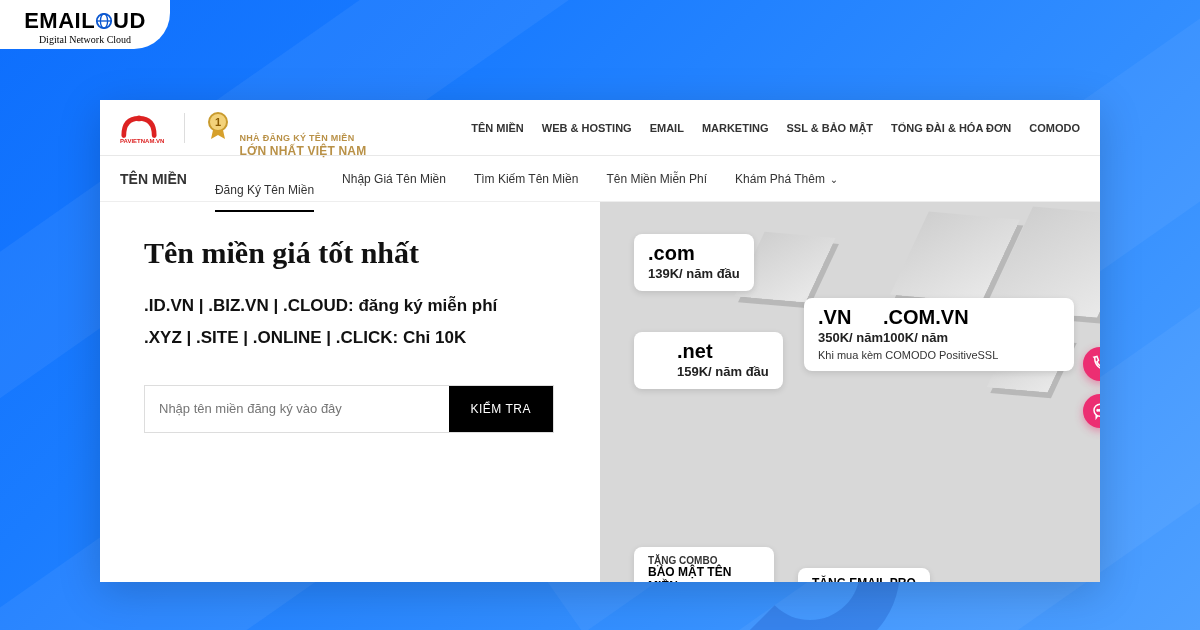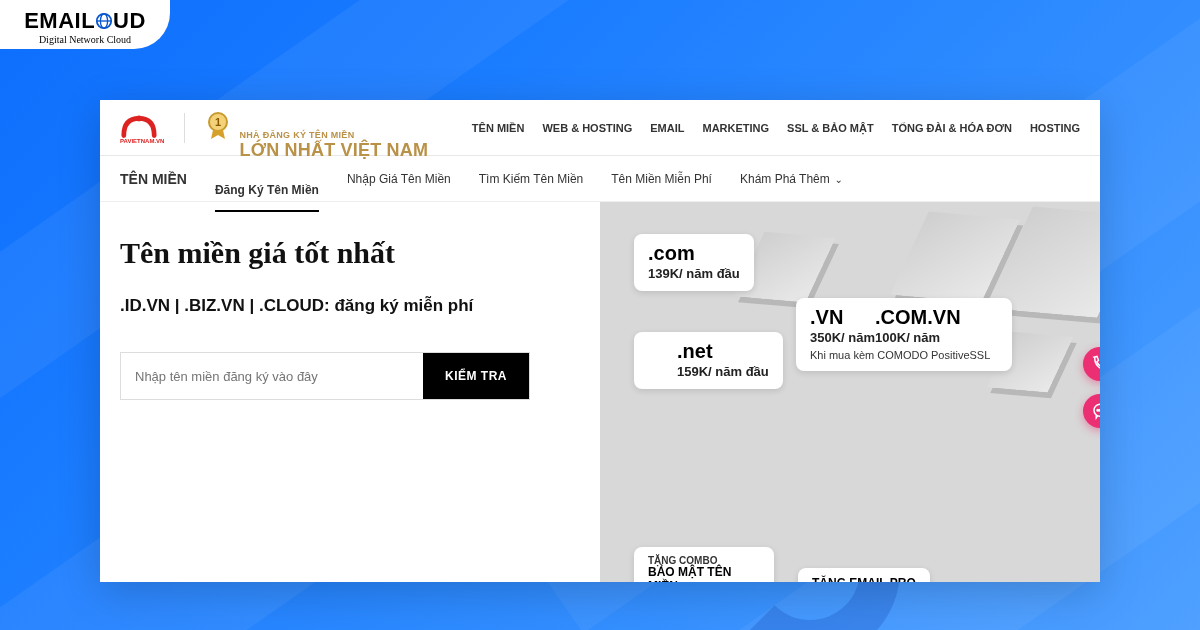--- a/index.html
+++ b/index.html
@@ -40,56 +40,56 @@
 
 
 .topbar { display:flex; align-items:center; height:56px; padding: 0 20px; border-bottom:1px solid #e8e8e8; }
 .logo-area { display:flex; align-items:center; gap:10px; }
 .pa-logo { width:38px; height:28px; position:relative; }
 .pa-logo svg { width:100%; height:100%; }
 .pa-sub { font-size:6px; color:#d22; font-weight:700; text-align:center; margin-top:-2px;}
 .divider { width:1px; height:30px; background:#ddd; margin: 0 10px;}
 .badge-wrap { display:flex; align-items:center; gap:8px; }
 .slogan-small { font-size:9px; font-weight:700; color:#b99147; letter-spacing:.3px; line-height:1.2;margin-top:36px;}
-.slogan-big { font-size:18px; font-weight:800; color:#b99147; letter-spacing:.2px;}
+.slogan-big { font-size:12px; font-weight:800; color:#b99147; letter-spacing:.2px;}
 .topnav { margin-left:auto; display:flex; gap:18px; font-size:11px; font-weight:700; color:#333;}
 .topnav span { cursor:pointer; }
 
 
 .subnav { display:flex; align-items:center; height:46px; padding:0 20px; gap:28px; font-size:12px; color:#333; border-bottom:1px solid #eee;}
 .subnav .big { font-size:14px; font-weight:800; }
 .subnav .item { position:relative; cursor:pointer; padding-bottom:14px; margin-bottom:-14px;}
-.subnav .active { font-weight:700;margin-top:22px; }
+.subnav .active { font-weight:400;margin-top:22px; }
 .subnav .active::after { content:""; position:absolute; left:0; right:0; bottom:-1px; height:2px; background:#000;}
 .subnav .chev { font-size:10px; margin-left:2px;}
 
 
 .content { display:flex; height: calc(100% - 102px); }
-.left { flex: 0 0 50%; padding: 34px 30px 20px 20px; }
+.left { flex: 0 0 50%; padding: 34px 30px 20px 44px; }
 .left h1 { font-size: 30px; font-weight:800; font-family: Georgia, 'Times New Roman', serif; color:#111; margin-bottom:20px;}
 .promo { font-size:17px; font-weight:700; color:#111; line-height:1.9; }
 .search { display:flex; margin-top:30px; max-width:410px; height:48px; border:1px solid #ddd;}
 .search input { flex:1; border:none; outline:none; padding:0 14px; font-size:13px; background:#fff; color:#555;}
-.search button { border:none; background:#000; color:#fff; font-weight:700; font-size:12px; padding:0 22px; letter-spacing:.5px; cursor:pointer;}
+.search button { border:none; background:#000; color:#fff; font-weight:400; font-size:12px; padding:0 22px; letter-spacing:.5px; cursor:pointer;}
 
 
 .right { flex:1; position:relative; background:#d8d8d8; overflow:hidden; }
 .right .cube { position:absolute; background:linear-gradient(135deg,#cfcfcf,#e9e9e9); transform:rotate(15deg) skew(-10deg,-10deg); box-shadow: 6px 6px 0 #b8b8b8; }
 .c1 { width:70px; height:70px; top:30px; right:280px;}
 .c2 { width:90px; height:90px; top:10px; right:100px;}
 .c3 { width:60px; height:60px; top:130px; right:40px;}
 .c4 { width:110px; height:110px; top:5px; right:-20px;}
 
 .pcard { position:absolute; background:#fff; border-radius:8px; padding:8px 14px 10px; box-shadow:0 2px 6px rgba(0,0,0,.12);}
 .pcard .tld { font-size:20px; font-weight:800; color:#000; }
 .pcard .price { font-size:13px; font-weight:700; color:#222; margin-top:1px;}
 .pcard .note { font-size:11px; color:#333; margin-top:4px;}
 .pc-com { top:32px; left:34px;}
 .pc-net { top:130px; left:34px;padding-left:43px;}
-.pc-vn  { top:96px; left:196px; width:216px; display:flex; flex-wrap:wrap;}
+.pc-vn  { top:96px; left:204px; width:270px; display:flex; flex-wrap:wrap;}
 .pc-vn .col { display:flex; flex-direction:column;}
 .pc-vn .note { flex-basis:100%; }
 .pc-combo { left:34px; bottom:-22px; width:140px;}
 .pc-combo .line1 { font-size:10px; font-weight:700; color:#333;}
 .pc-combo .line2 { font-size:12px; font-weight:800; line-height:1.15;}
 .pc-email { left:198px; bottom:-18px;}
 .pc-email .line1 { font-size:12px; font-weight:800;}
 
 
 .fab { position:absolute; width:34px; height:34px; border-radius:50%; background:#ec2e72; color:#fff; display:flex; align-items:center; justify-content:center; box-shadow:0 3px 8px rgba(236,46,114,.45);}
@@ -142,38 +142,39 @@
         </div>
       </div>
     </div>
     <div class="topnav">
       <span>TÊN MIỀN</span>
       <span>WEB &amp; HOSTING</span>
       <span>EMAIL</span>
       <span>MARKETING</span>
       <span>SSL &amp; BẢO MẬT</span>
       <span>TỔNG ĐÀI &amp; HÓA ĐƠN</span>
-      <span>HOSTING</span>
+      <span>COMODO</span>
     </div>
   </div>
 
   <div class="subnav">
     <span class="big">TÊN MIỀN</span>
     <span class="item active">Đăng Ký Tên Miền</span>
     <span class="item">Nhập Giá Tên Miền</span>
     <span class="item">Tìm Kiếm Tên Miền</span>
     <span class="item">Tên Miền Miễn Phí</span>
     <span class="item"><span>Khám Phá Thêm</span><span class="chev"> ⌄</span></span>
   </div>
 
   <div class="content">
     <div class="left">
       <h1>Tên miền giá tốt nhất</h1>
       <div class="promo">
         <div>.ID.VN | .BIZ.VN | .CLOUD: đăng ký miễn phí</div>
+        <div>.XYZ | .SITE | .ONLINE | .CLICK: Chỉ 10K</div>
       </div>
       <div class="search">
         <input placeholder="Nhập tên miền đăng ký vào đây" style="">
         <button>KIỂM TRA</button>
       </div>
     </div>
 
     <div class="right">
       <div class="cube c1"></div>
       <div class="cube c2"></div>

